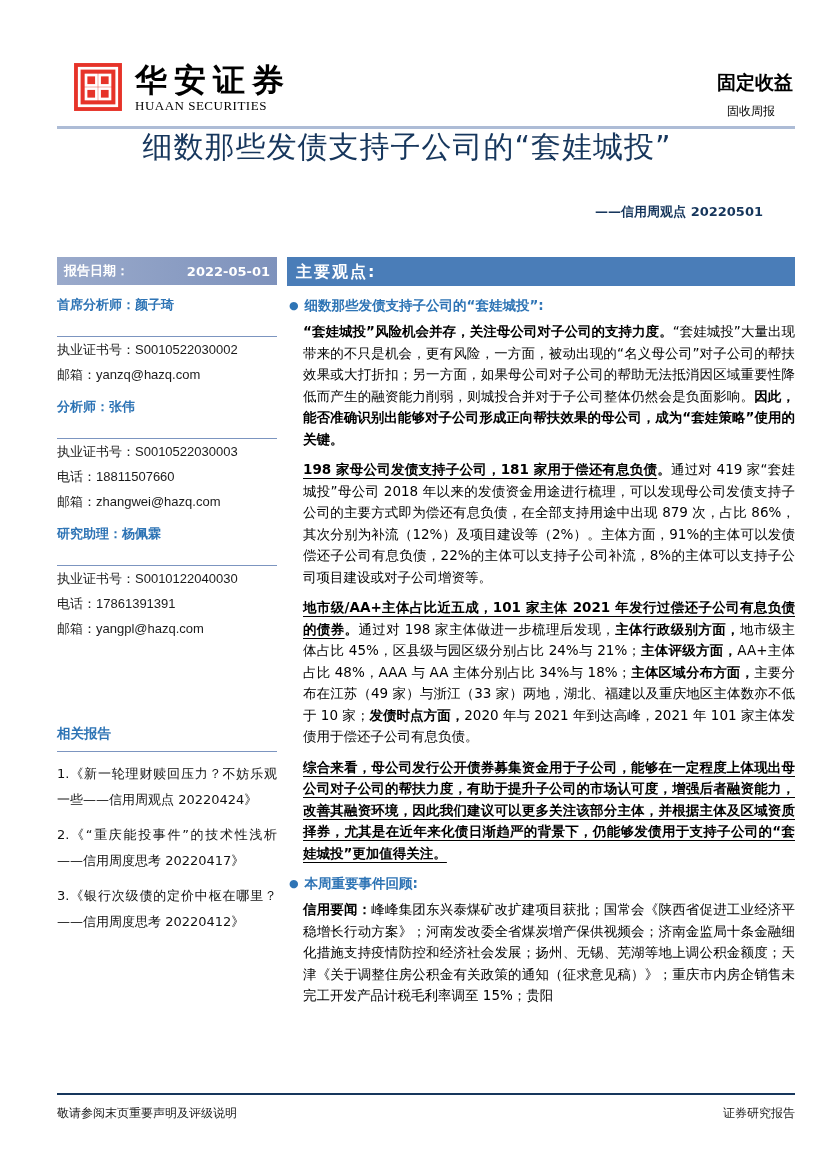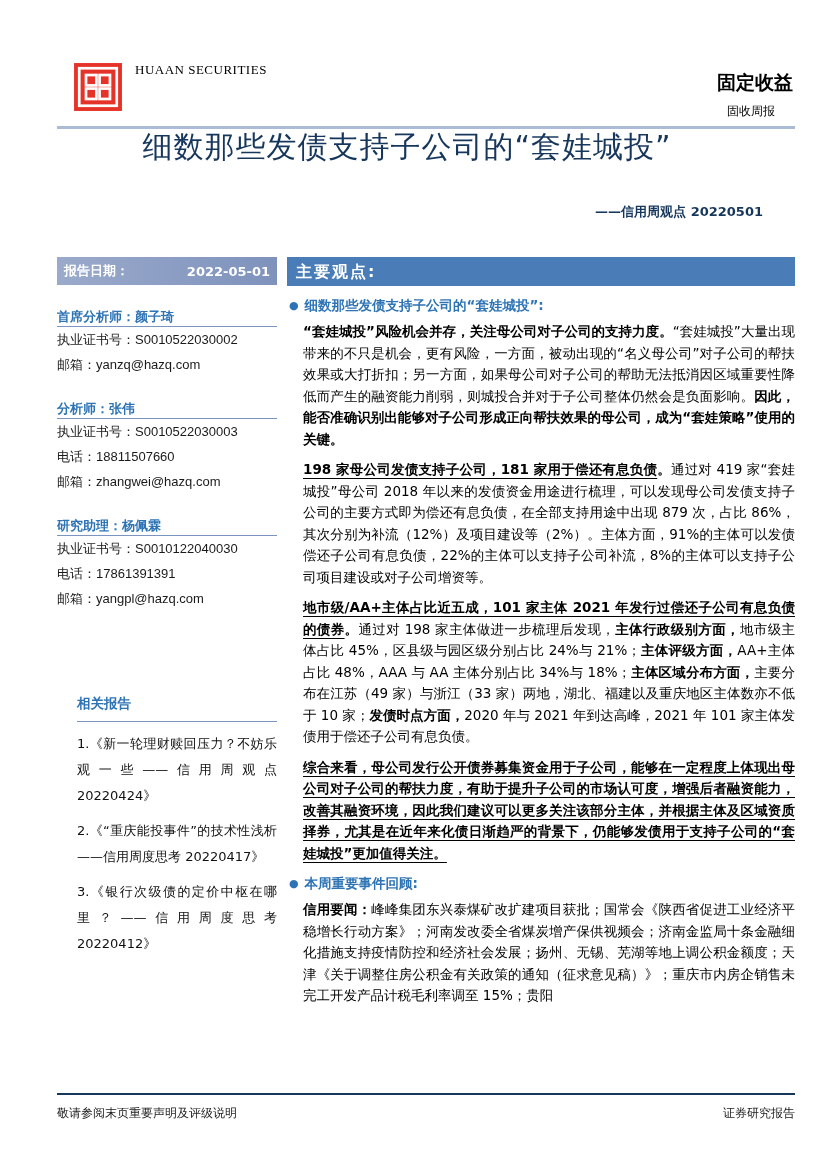--- a/index.html
+++ b/index.html
@@ -27,25 +27,25 @@
 
   
   .columns{position:absolute;left:57px;top:257px;width:738px;display:flex;align-items:flex-start;}
   .sidebar{width:220px;flex:none;}
   .main{margin-left:10px;flex:1;min-width:0;}
 
   
   .side-head{height:28px;background:linear-gradient(90deg,#9aaacb,#7e92bc);color:#fff;
              font-weight:700;font-size:13px;display:flex;justify-content:space-between;
              align-items:center;padding:0 7px;}
-  .analyst-role{margin-top:23px;padding-bottom:0;border-bottom:1px solid #7c95c0;
+  .analyst-role{margin-top:11px;padding-bottom:22px;border-bottom:1px solid #7c95c0;
                 color:#2e74b5;font-weight:700;font-size:13px;}
   .detail{font-size:13px;line-height:25px;color:#1a1a1a;}
   .detail .dv{font-family:"Liberation Sans","DejaVu Sans",sans-serif;}
-  .related{margin-top:84px;margin-left:20px;}
+  .related{margin-top:84px;}
   .related-title{color:#2e74b5;font-weight:700;font-size:13.5px;padding-bottom:8px;
                  border-bottom:1px solid #7c95c0;}
   .related-item{font-size:13px;line-height:26px;margin-top:9px;color:#111;text-align:justify;}
 
   
   .main-bar{height:29px;background:#4a7db8;color:#fff;font-weight:700;font-size:16px;
             line-height:29px;padding-left:9px;letter-spacing:2px;}
   .bullet-heading{margin:11px 0 4px 2px;color:#2e74b5;font-weight:700;font-size:13.5px;}
   .bullet-dot{margin-right:6px;font-size:11px;vertical-align:1px;}
   .para{margin:6px 0 9px 16px;font-size:13.5px;line-height:21.5px;text-align:justify;}
@@ -69,20 +69,21 @@
         <rect x="1" y="1" width="46" height="46" fill="#e63329"></rect>
         <g stroke="#ffffff" stroke-width="2.6" fill="none">
           <rect x="6" y="6" width="36" height="36"></rect>
           <rect x="12.5" y="12.5" width="10" height="10"></rect>
           <rect x="25.5" y="12.5" width="10" height="10"></rect>
           <rect x="12.5" y="25.5" width="10" height="10"></rect>
           <rect x="25.5" y="25.5" width="10" height="10"></rect>
         </g>
       </svg>
       <div class="brand-text">
+        <div class="brand-cn">华安证券</div>
         <div class="brand-en">HUAAN SECURITIES</div>
       </div>
     </div>
     <div class="cat">
       <div class="cat-main">固定收益</div>
       <div class="cat-sub">固收周报</div>
     </div>
   </div>
   <div class="header-rule"></div>
 

